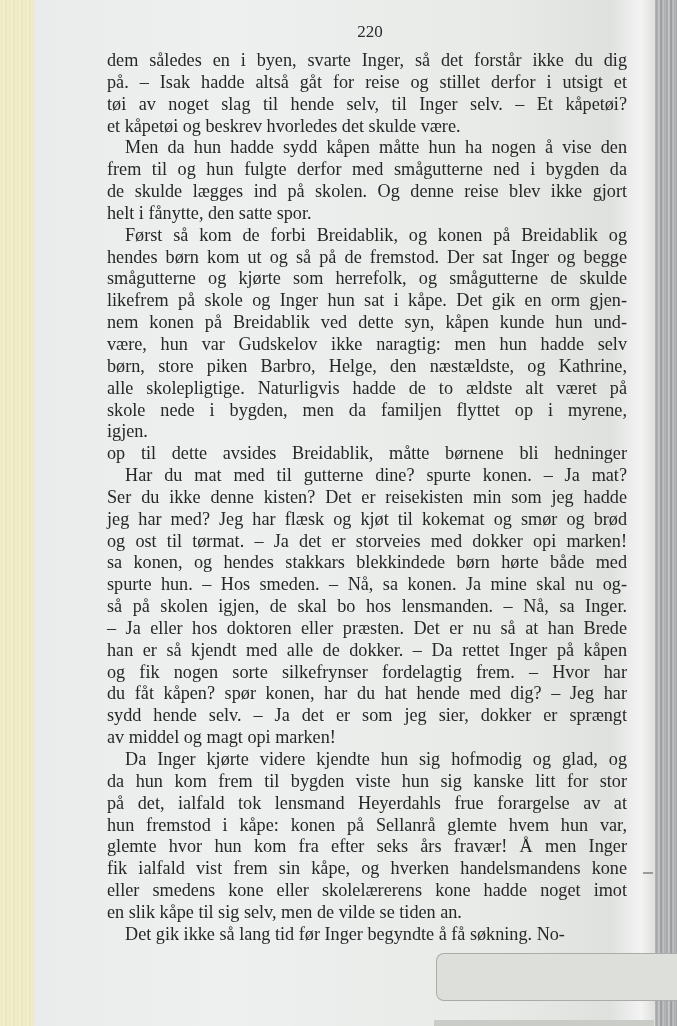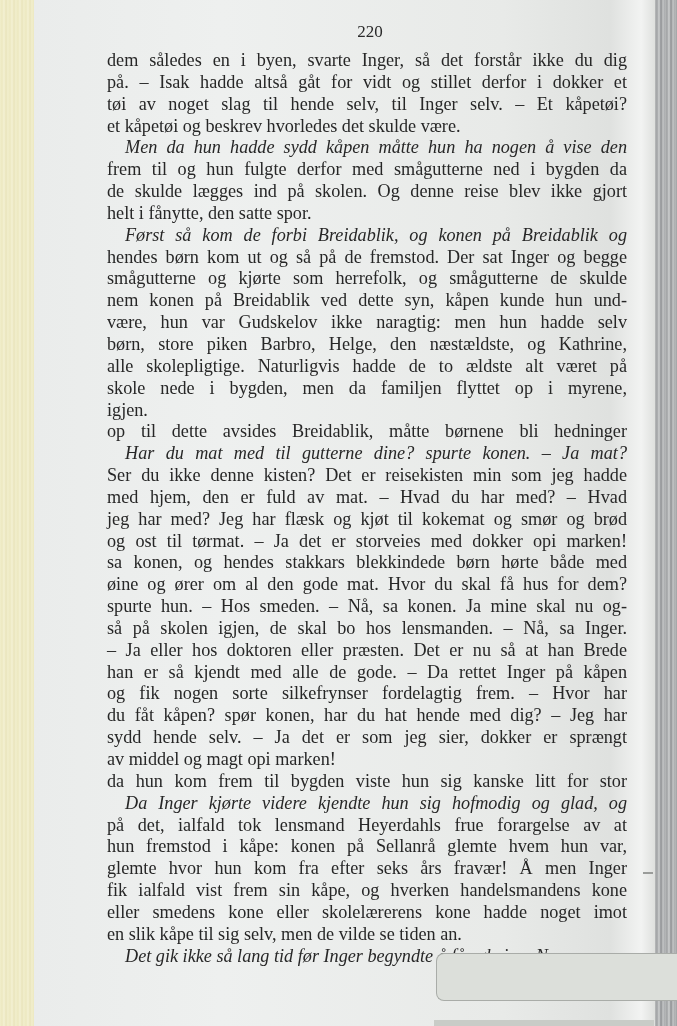--- a/index.html
+++ b/index.html
@@ -27,21 +27,21 @@
   }
   .text-block {
     position: absolute; left: 107px; top: 50px; width: 520px;
     color: #272727; font-size: 18.2px; line-height: 21.85px;
   }
   .line {
     display: block; white-space: nowrap; text-align: justify;
     text-align-last: justify; height: 21.85px;
   }
   .line.last { text-align-last: left; }
-  .line.indent { padding-left: 18px; font-style: italic; }
+  .line.indent { padding-left: 18px; }
   .tab-cutout {
     position: absolute; left: 436px; top: 953px; width: 245px; height: 46px;
     border: 1.5px solid #a9aca8; border-right: none;
     border-radius: 8px 0 0 8px;
     background: #dcdfda;
   }
   .bottom-strip {
     position: absolute; left: 434px; top: 1020px; width: 220px; height: 6px;
     background: #c9ccc7;
   }
@@ -55,62 +55,61 @@
 
 <div class="page-edge-left"></div>
 <div class="page"></div>
 <div class="binding-right"></div>
 
 <div class="page-number">220</div>
 
 <div class="text-block" id="text-block">
     <div>
       <span class="line">dem således en i byen, svarte Inger, så det forstår ikke du dig</span>
-      <span class="line">på. – Isak hadde altså gåt for vidt og stillet derfor i dokker et</span>
+      <span class="line">på. – Isak hadde altså gåt for reise og stillet derfor i utsigt et</span>
       <span class="line">tøi av noget slag til hende selv, til Inger selv. – Et kåpetøi?</span>
       <span class="line last">et kåpetøi og beskrev hvorledes det skulde være.</span>
     </div>
     <div>
       <span class="line indent">Men da hun hadde sydd kåpen måtte hun ha nogen å vise den</span>
       <span class="line">frem til og hun fulgte derfor med smågutterne ned i bygden da</span>
       <span class="line">de skulde lægges ind på skolen. Og denne reise blev ikke gjort</span>
       <span class="line last">helt i fånytte, den satte spor.</span>
     </div>
     <div>
       <span class="line indent">Først så kom de forbi Breidablik, og konen på Breidablik og</span>
       <span class="line">hendes børn kom ut og så på de fremstod. Der sat Inger og begge</span>
       <span class="line">smågutterne og kjørte som herrefolk, og smågutterne de skulde</span>
+      <span class="line">likefrem på skole og Inger hun sat i kåpe. Det gik en orm gjen-</span>
       <span class="line">nem konen på Breidablik ved dette syn, kåpen kunde hun und-</span>
       <span class="line">være, hun var Gudskelov ikke naragtig: men hun hadde selv</span>
       <span class="line">børn, store piken Barbro, Helge, den næstældste, og Kathrine,</span>
       <span class="line">alle skolepligtige. Naturligvis hadde de to ældste alt været på</span>
       <span class="line">skole nede i bygden, men da familjen flyttet op i myrene,</span>
       <span class="line last">igjen.</span>
       <span class="line">op til dette avsides Breidablik, måtte børnene bli hedninger</span>
     </div>
     <div>
       <span class="line indent">Har du mat med til gutterne dine? spurte konen. – Ja mat?</span>
       <span class="line">Ser du ikke denne kisten? Det er reisekisten min som jeg hadde</span>
-      <span class="line">med hjem, den er fuld av mat. – Hvad du har med? – Hvad</span>
       <span class="line">jeg har med? Jeg har flæsk og kjøt til kokemat og smør og brød</span>
       <span class="line">og ost til tørmat. – Ja det er storveies med dokker opi marken!</span>
       <span class="line">sa konen, og hendes stakkars blekkindede børn hørte både med</span>
-      <span class="line">øine og ører om al den gode mat. Hvor du skal få hus for dem?</span>
       <span class="line">spurte hun. – Hos smeden. – Nå, sa konen. Ja mine skal nu og-</span>
       <span class="line">så på skolen igjen, de skal bo hos lensmanden. – Nå, sa Inger.</span>
       <span class="line">– Ja eller hos doktoren eller præsten. Det er nu så at han Brede</span>
-      <span class="line">han er så kjendt med alle de gode. – Da rettet Inger på kåpen</span>
+      <span class="line">han er så kjendt med alle de dokker. – Da rettet Inger på kåpen</span>
       <span class="line">og fik nogen sorte silkefrynser fordelagtig frem. – Hvor har</span>
       <span class="line">du fåt kåpen? spør konen, har du hat hende med dig? – Jeg har</span>
       <span class="line">sydd hende selv. – Ja det er som jeg sier, dokker er sprængt</span>
       <span class="line last">av middel og magt opi marken!</span>
     </div>
     <div>
+      <span class="line indent">Da Inger kjørte videre kjendte hun sig hofmodig og glad, og</span>
       <span class="line">da hun kom frem til bygden viste hun sig kanske litt for stor</span>
-      <span class="line indent">Da Inger kjørte videre kjendte hun sig hofmodig og glad, og</span>
       <span class="line">på det, ialfald tok lensmand Heyerdahls frue forargelse av at</span>
       <span class="line">hun fremstod i kåpe: konen på Sellanrå glemte hvem hun var,</span>
       <span class="line">glemte hvor hun kom fra efter seks års fravær! Å men Inger</span>
       <span class="line">fik ialfald vist frem sin kåpe, og hverken handelsmandens kone</span>
       <span class="line">eller smedens kone eller skolelærerens kone hadde noget imot</span>
       <span class="line last">en slik kåpe til sig selv, men de vilde se tiden an.</span>
     </div>
     <div>
       <span class="line indent last">Det gik ikke så lang tid før Inger begyndte å få søkning. No-</span>
     </div>

